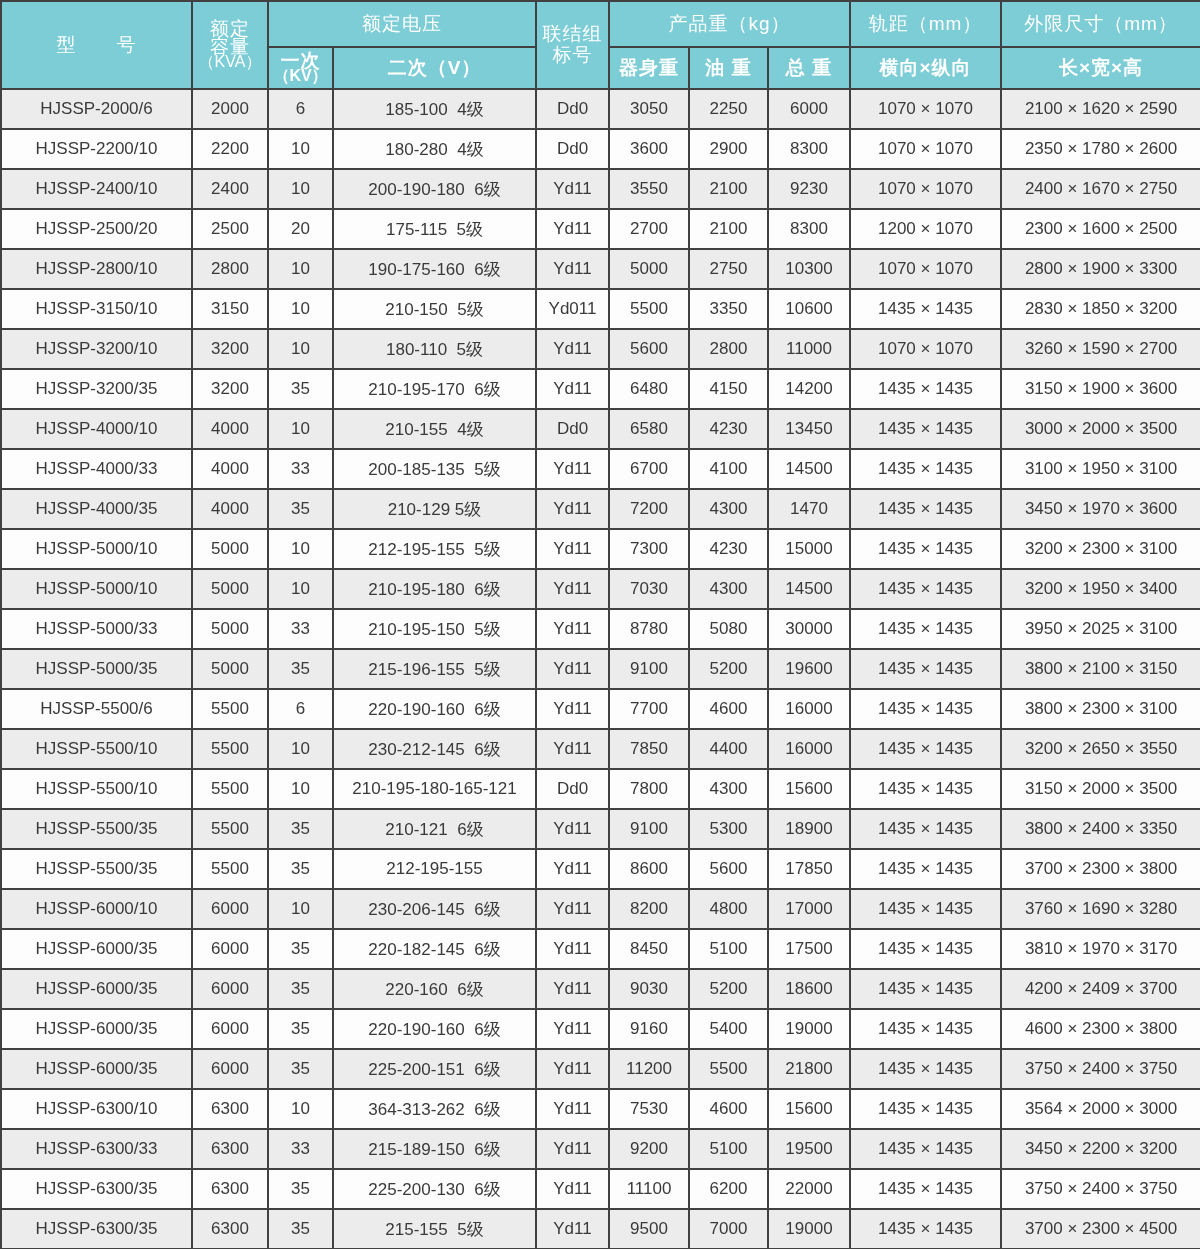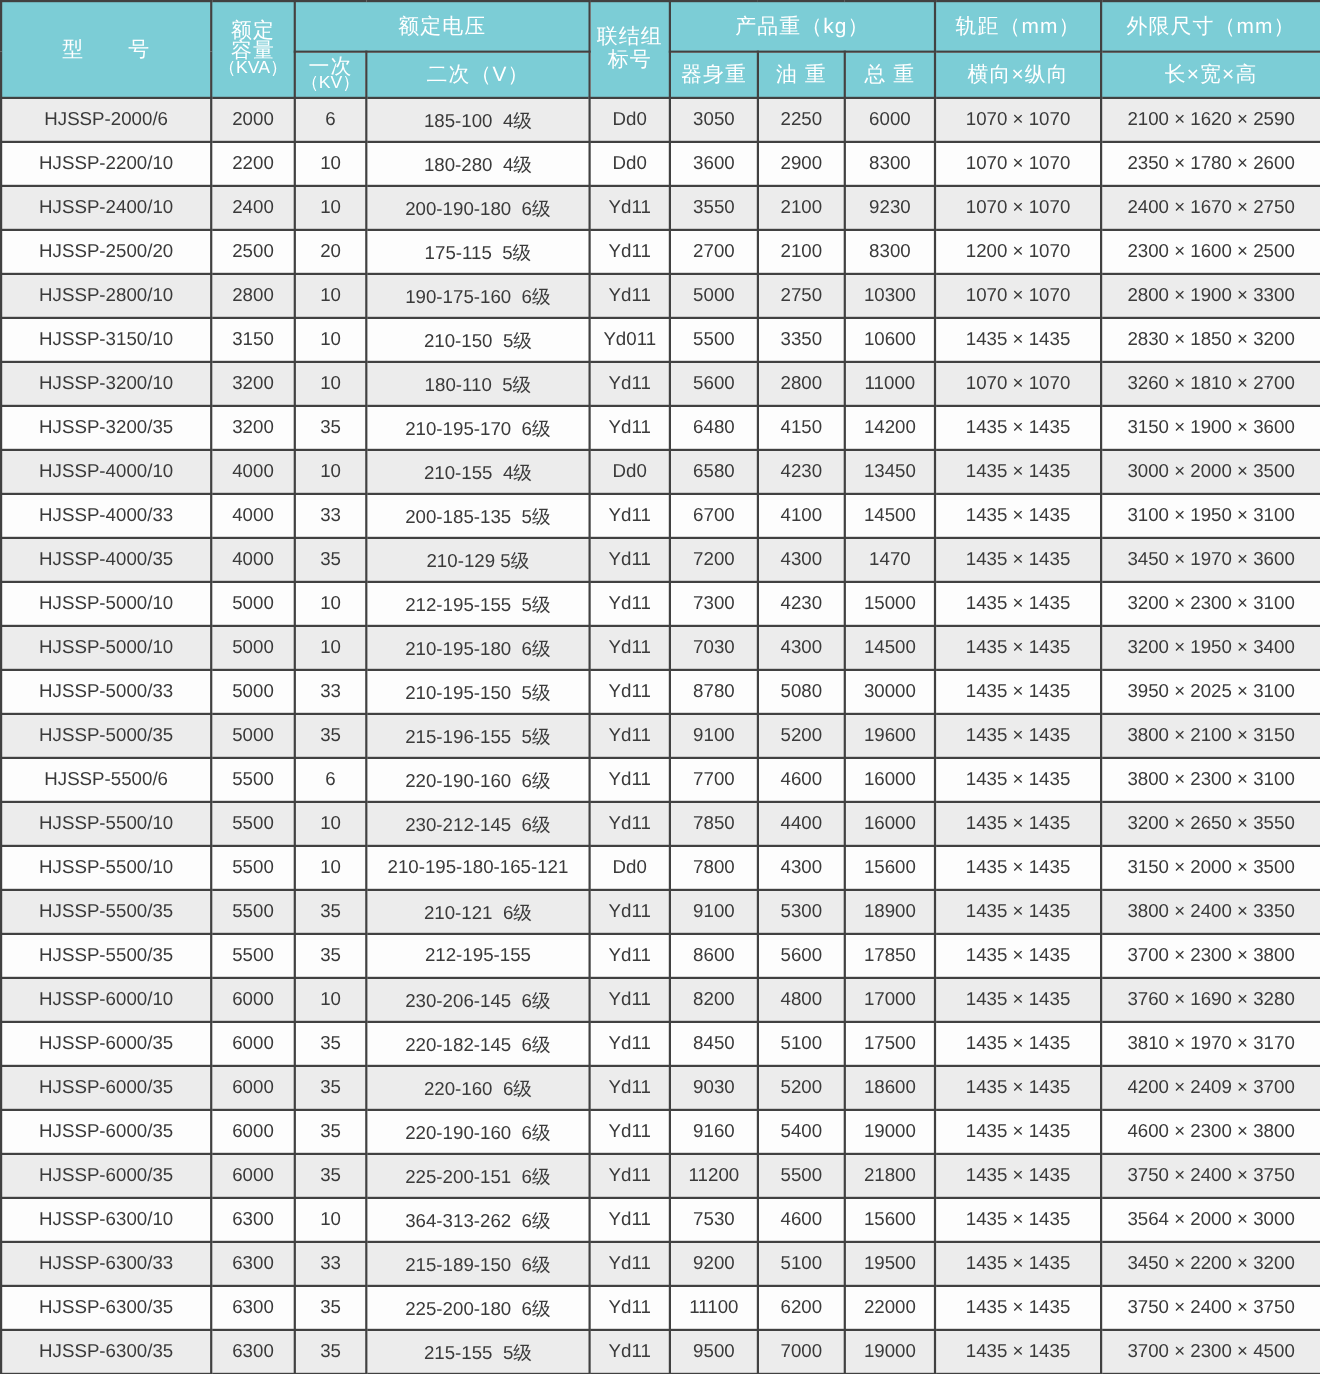--- a/index.html
+++ b/index.html
@@ -17,21 +17,21 @@
     padding: 0;
   }
   thead th {
     background: #7ccdd6;
     color: #ffffff;
     font-weight: normal;
     font-size: 19px;
     letter-spacing: 1px;
   }
   tr.h1 th { height: 44px; }
-  tr.h2 th { height: 40px; }
+  tr.h2 th { height: 40px; font-weight: bold; }
   tbody td {
     height: 38px;
     font-size: 17px;
     color: #3a3a3a;
     white-space: pre;
   }
   tbody tr.odd  td { background: #ececec; }
   tbody tr.even td { background: #fdfdfd; }
   .line  { display: block; line-height: 1.08; }
   .small { font-size: 16px; letter-spacing: 0; }
@@ -161,21 +161,21 @@
       <tr class="odd" data-name="table-row">
         <td data-name="cell-model">HJSSP-3200/10</td>
         <td data-name="cell-capacity-kva">3200</td>
         <td data-name="cell-primary-kv">10</td>
         <td data-name="cell-secondary-v">180-110  5级</td>
         <td data-name="cell-connection-group">Yd11</td>
         <td data-name="cell-body-weight">5600</td>
         <td data-name="cell-oil-weight">2800</td>
         <td data-name="cell-total-weight">11000</td>
         <td data-name="cell-track-gauge">1070 × 1070</td>
-        <td data-name="cell-outer-dimensions">3260 × 1810 × 2700</td>
+        <td data-name="cell-outer-dimensions">3260 × 1590 × 2700</td>
       </tr>
       <tr class="even" data-name="table-row">
         <td data-name="cell-model">HJSSP-3200/35</td>
         <td data-name="cell-capacity-kva">3200</td>
         <td data-name="cell-primary-kv">35</td>
         <td data-name="cell-secondary-v">210-195-170  6级</td>
         <td data-name="cell-connection-group">Yd11</td>
         <td data-name="cell-body-weight">6480</td>
         <td data-name="cell-oil-weight">4150</td>
         <td data-name="cell-total-weight">14200</td>
@@ -407,21 +407,21 @@
         <td data-name="cell-body-weight">9200</td>
         <td data-name="cell-oil-weight">5100</td>
         <td data-name="cell-total-weight">19500</td>
         <td data-name="cell-track-gauge">1435 × 1435</td>
         <td data-name="cell-outer-dimensions">3450 × 2200 × 3200</td>
       </tr>
       <tr class="even" data-name="table-row">
         <td data-name="cell-model">HJSSP-6300/35</td>
         <td data-name="cell-capacity-kva">6300</td>
         <td data-name="cell-primary-kv">35</td>
-        <td data-name="cell-secondary-v">225-200-180  6级</td>
+        <td data-name="cell-secondary-v">225-200-130  6级</td>
         <td data-name="cell-connection-group">Yd11</td>
         <td data-name="cell-body-weight">11100</td>
         <td data-name="cell-oil-weight">6200</td>
         <td data-name="cell-total-weight">22000</td>
         <td data-name="cell-track-gauge">1435 × 1435</td>
         <td data-name="cell-outer-dimensions">3750 × 2400 × 3750</td>
       </tr>
       <tr class="odd" data-name="table-row">
         <td data-name="cell-model">HJSSP-6300/35</td>
         <td data-name="cell-capacity-kva">6300</td>

